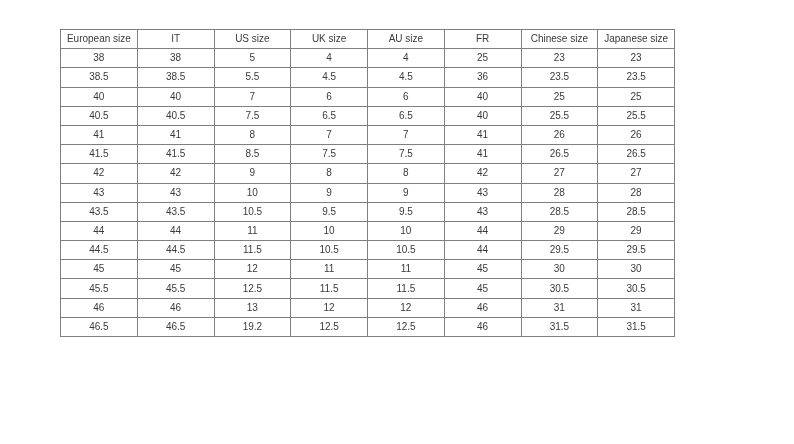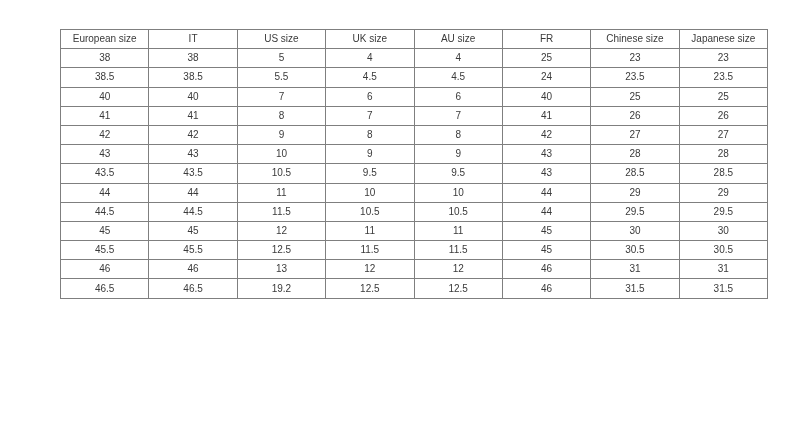--- a/index.html
+++ b/index.html
@@ -11,21 +11,21 @@
     width: 794px;
     height: 444px;
     position: relative;
     font-family: "Liberation Sans", sans-serif;
     overflow: hidden;
   }
   table.size-table {
     position: absolute;
     left: 60px;
     top: 29px;
-    width: 708px;
+    width: 615px;
     border-collapse: collapse;
     table-layout: fixed;
   }
   table.size-table th,
   table.size-table td {
     border: 1px solid #7f7f7f;
     height: 18.2px;
     padding: 0;
     font-size: 10px;
     font-weight: 400;
@@ -65,43 +65,63 @@
           <td>25</td>
           <td>23</td>
           <td>23</td>
         </tr>
         <tr>
           <td>38.5</td>
           <td>38.5</td>
           <td>5.5</td>
           <td>4.5</td>
           <td>4.5</td>
-          <td>24</td>
+          <td>36</td>
           <td>23.5</td>
           <td>23.5</td>
         </tr>
         <tr>
           <td>40</td>
           <td>40</td>
           <td>7</td>
           <td>6</td>
           <td>6</td>
           <td>40</td>
           <td>25</td>
           <td>25</td>
         </tr>
         <tr>
+          <td>40.5</td>
+          <td>40.5</td>
+          <td>7.5</td>
+          <td>6.5</td>
+          <td>6.5</td>
+          <td>40</td>
+          <td>25.5</td>
+          <td>25.5</td>
+        </tr>
+        <tr>
           <td>41</td>
           <td>41</td>
           <td>8</td>
           <td>7</td>
           <td>7</td>
           <td>41</td>
           <td>26</td>
           <td>26</td>
+        </tr>
+        <tr>
+          <td>41.5</td>
+          <td>41.5</td>
+          <td>8.5</td>
+          <td>7.5</td>
+          <td>7.5</td>
+          <td>41</td>
+          <td>26.5</td>
+          <td>26.5</td>
         </tr>
         <tr>
           <td>42</td>
           <td>42</td>
           <td>9</td>
           <td>8</td>
           <td>8</td>
           <td>42</td>
           <td>27</td>
           <td>27</td>

